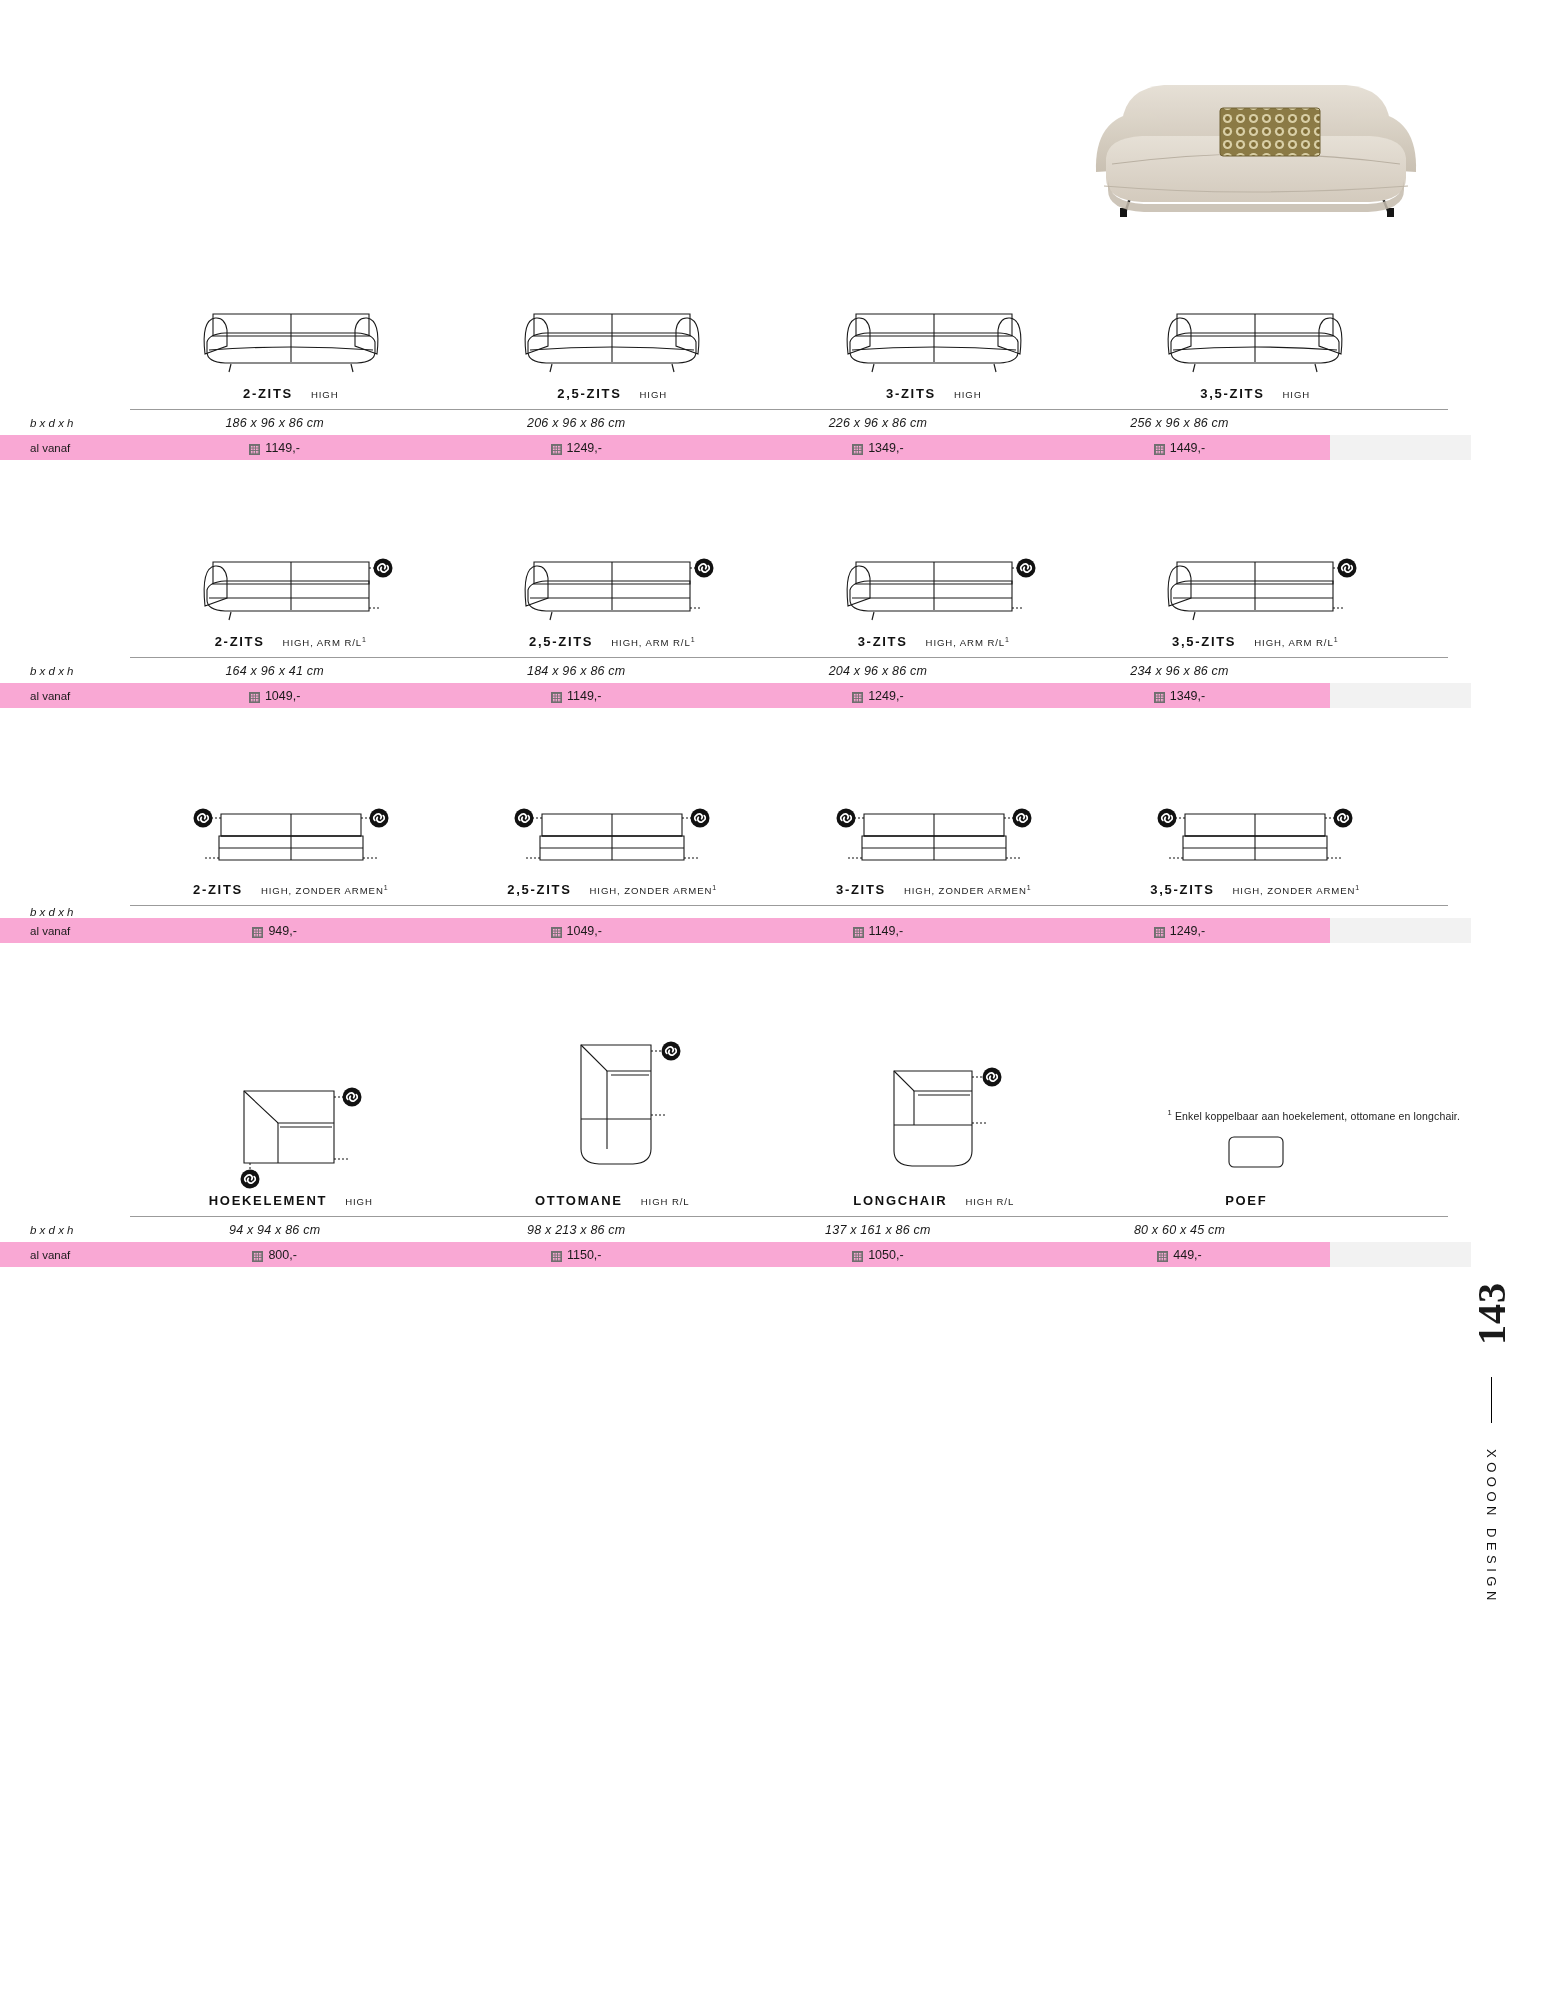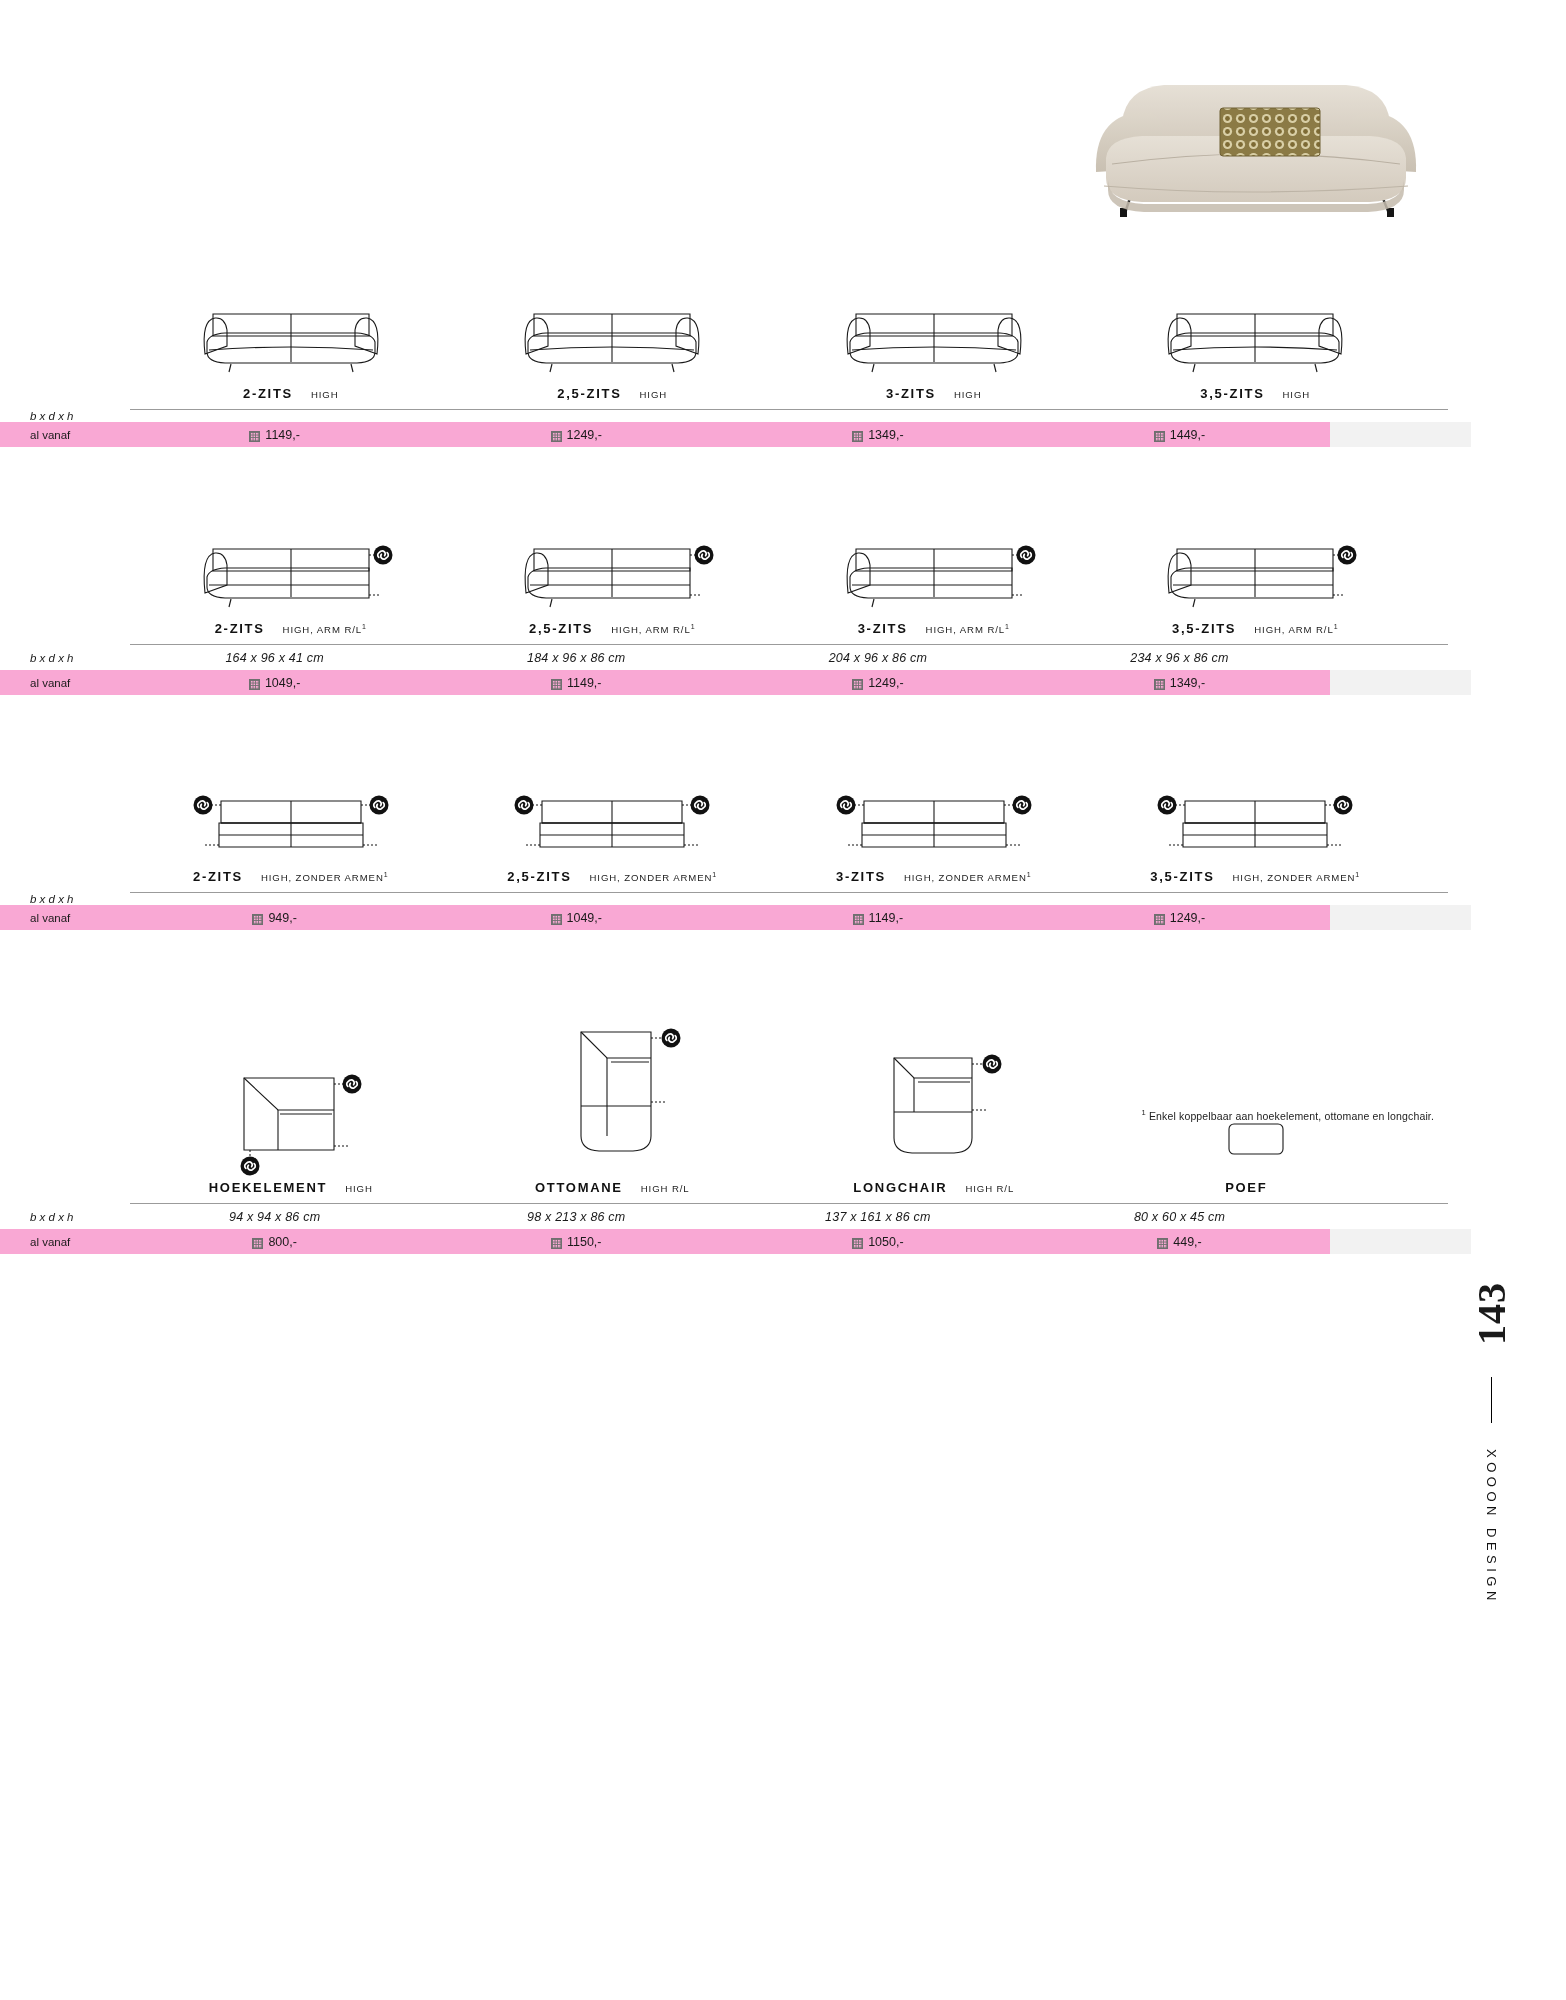--- a/index.html
+++ b/index.html
@@ -64,21 +64,21 @@
       linear-gradient(to bottom, #6f6f6f 1px, transparent 1px);
     background-size:2.6px 2.6px;
     border:1px solid #6f6f6f;
     position:relative; top:1px;
   }
 
   .gap { height:88px; }
 
   
   .footnote {
-    position:absolute; right:132px; top:1108px;
+    position:absolute; right:106px; top:1108px;
     font-size:10.5px; color:#222; letter-spacing:0.15px;
   }
   .footnote sup { font-size:7.5px; }
 
   
   .rail { position:absolute; right:40px; top:1290px; width:70px; text-align:center; }
   .pageno {
     font-family:"Liberation Serif", serif; font-weight:bold; font-size:40px;
     transform:rotate(-90deg); transform-origin:center; display:inline-block;
     letter-spacing:1px;
@@ -197,20 +197,26 @@
         <div class="labelcell">
         <span class="lbl-main">3-ZITS</span><span class="lbl-sub"><span>HIGH</span></span>
       </div>
         <div class="labelcell">
         <span class="lbl-main">3,5-ZITS</span><span class="lbl-sub"><span>HIGH</span></span>
       </div>
       </div>
       <div class="hrule"></div>
       <div class="datarow dimrow">
       <div class="rowlabel ital">b x d x h</div>
+      <div class="cells">
+          <div class="cell">186 x 96 x 86 cm</div>
+          <div class="cell">206 x 96 x 86 cm</div>
+          <div class="cell">226 x 96 x 86 cm</div>
+          <div class="cell">256 x 96 x 86 cm</div>
+        </div>
         <div class="tailpad"></div>
       </div>
       <div class="datarow pricerow">
       <div class="rowlabel">al vanaf</div>
       <div class="cells">
           <div class="cell">
             <span class="swatch"></span>
             <span>1149,-</span>
           </div>
           <div class="cell">

